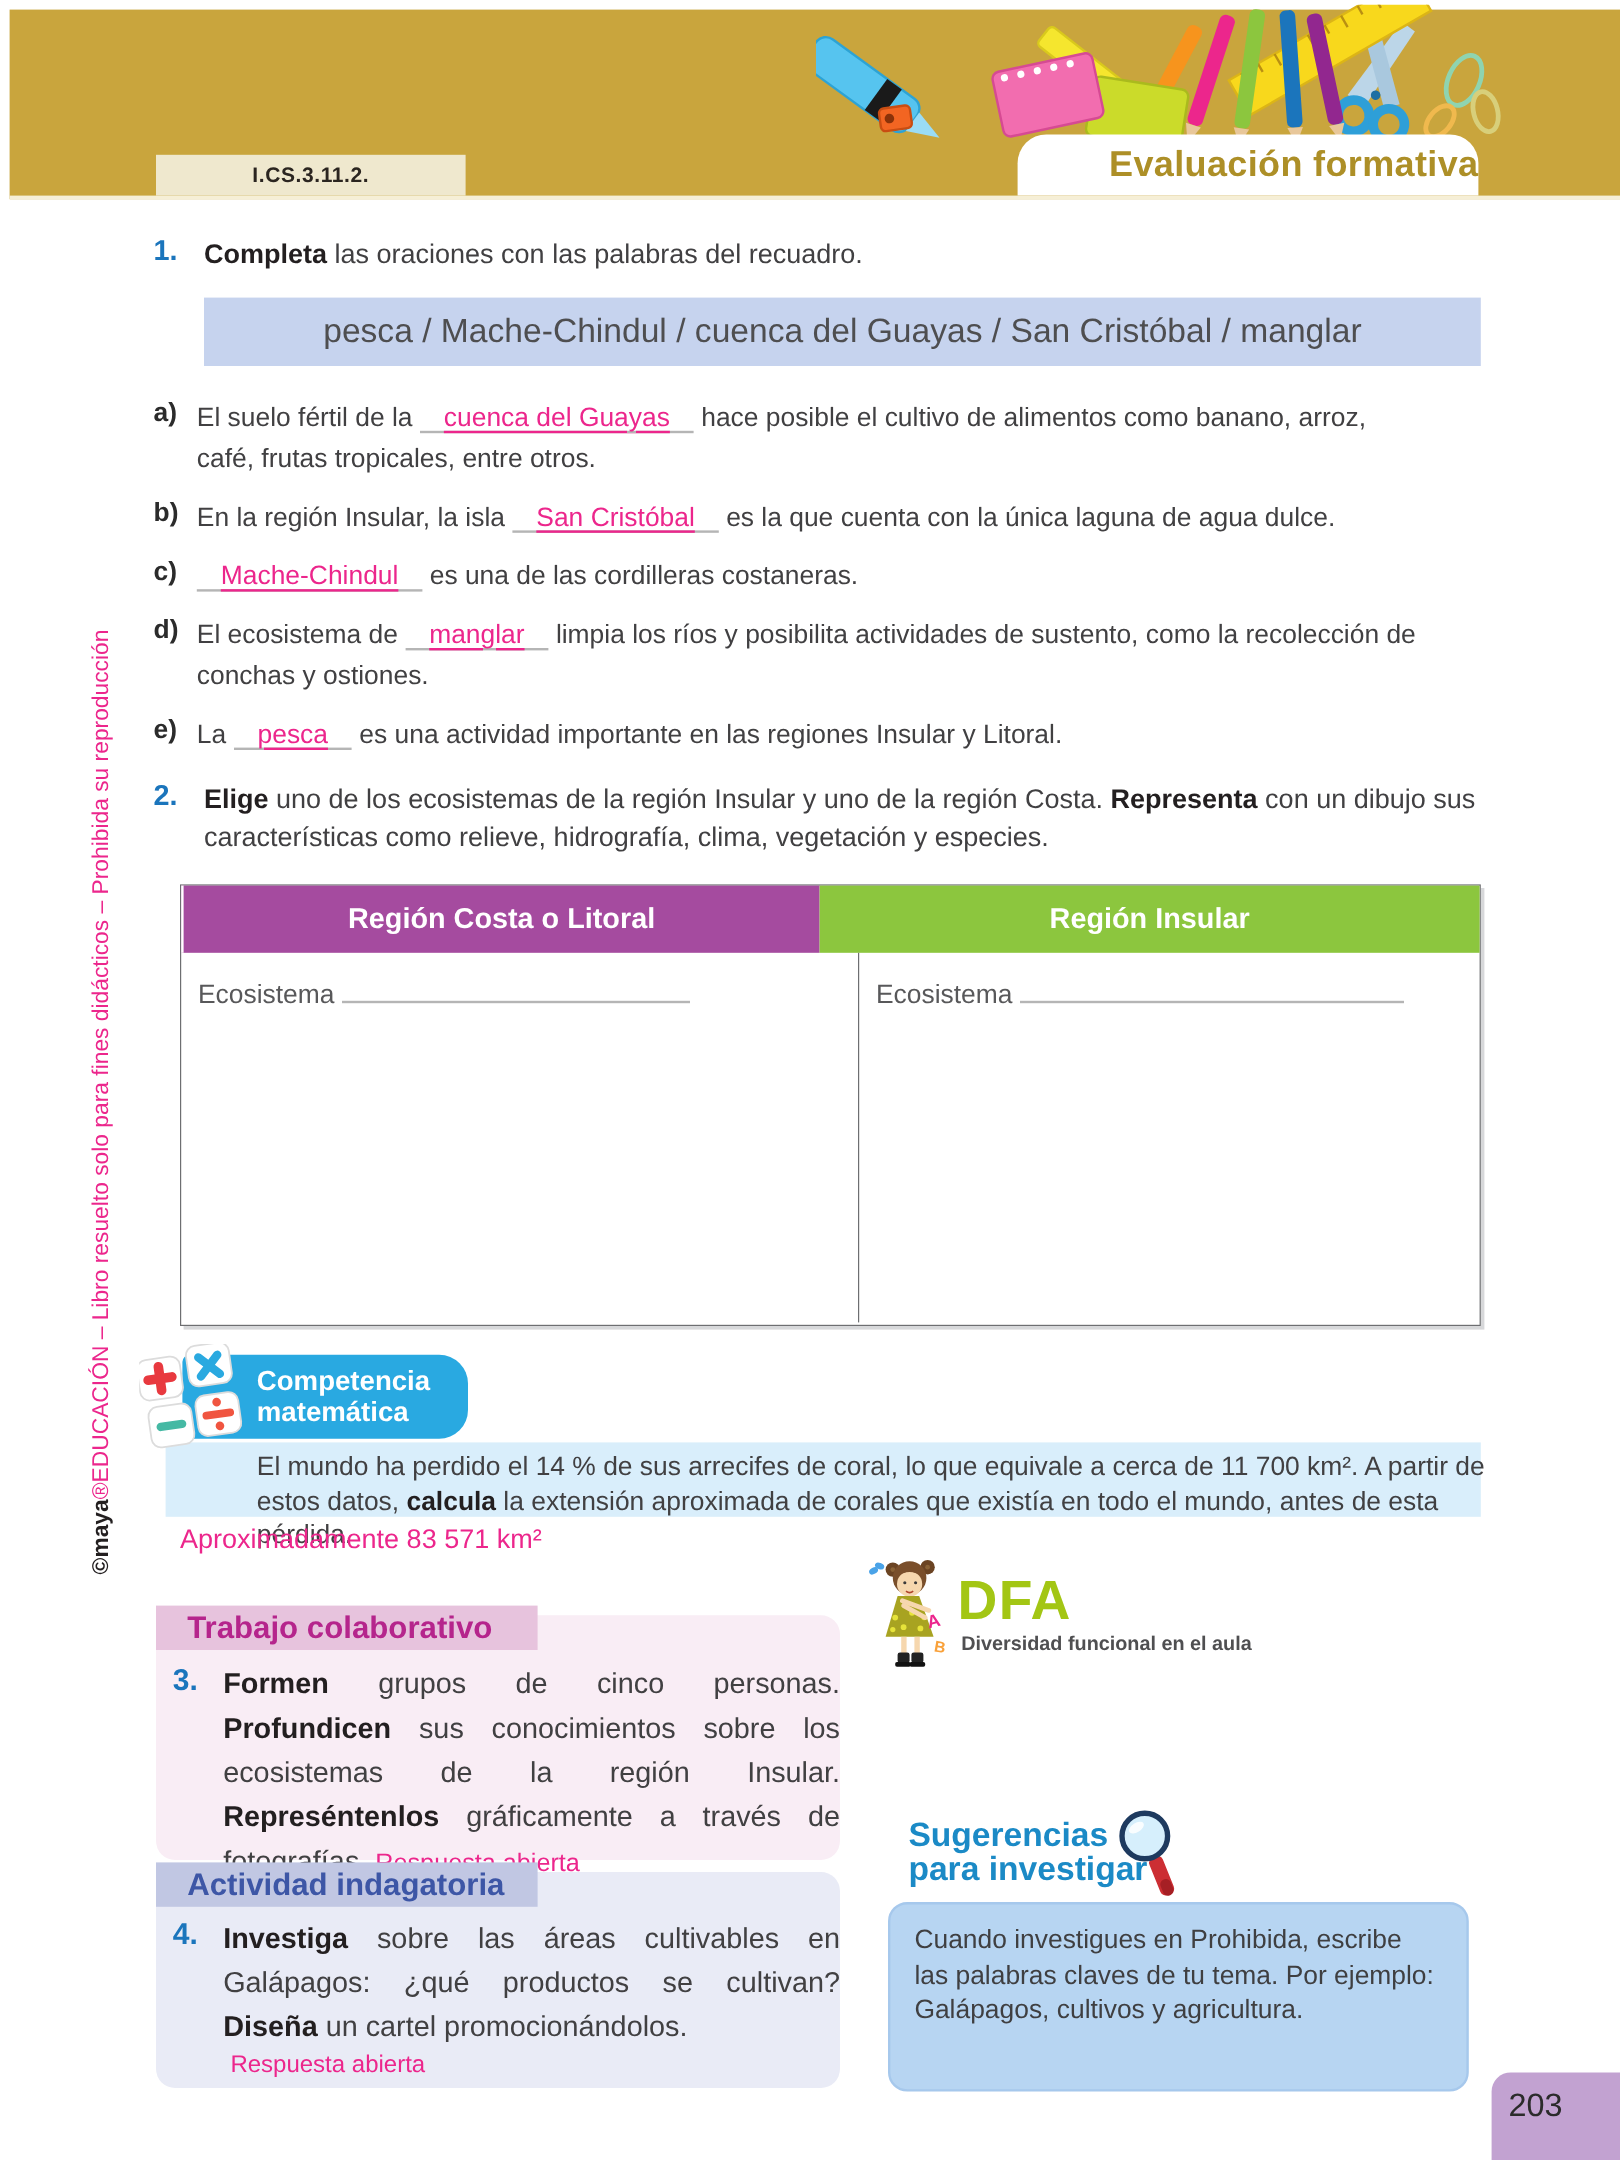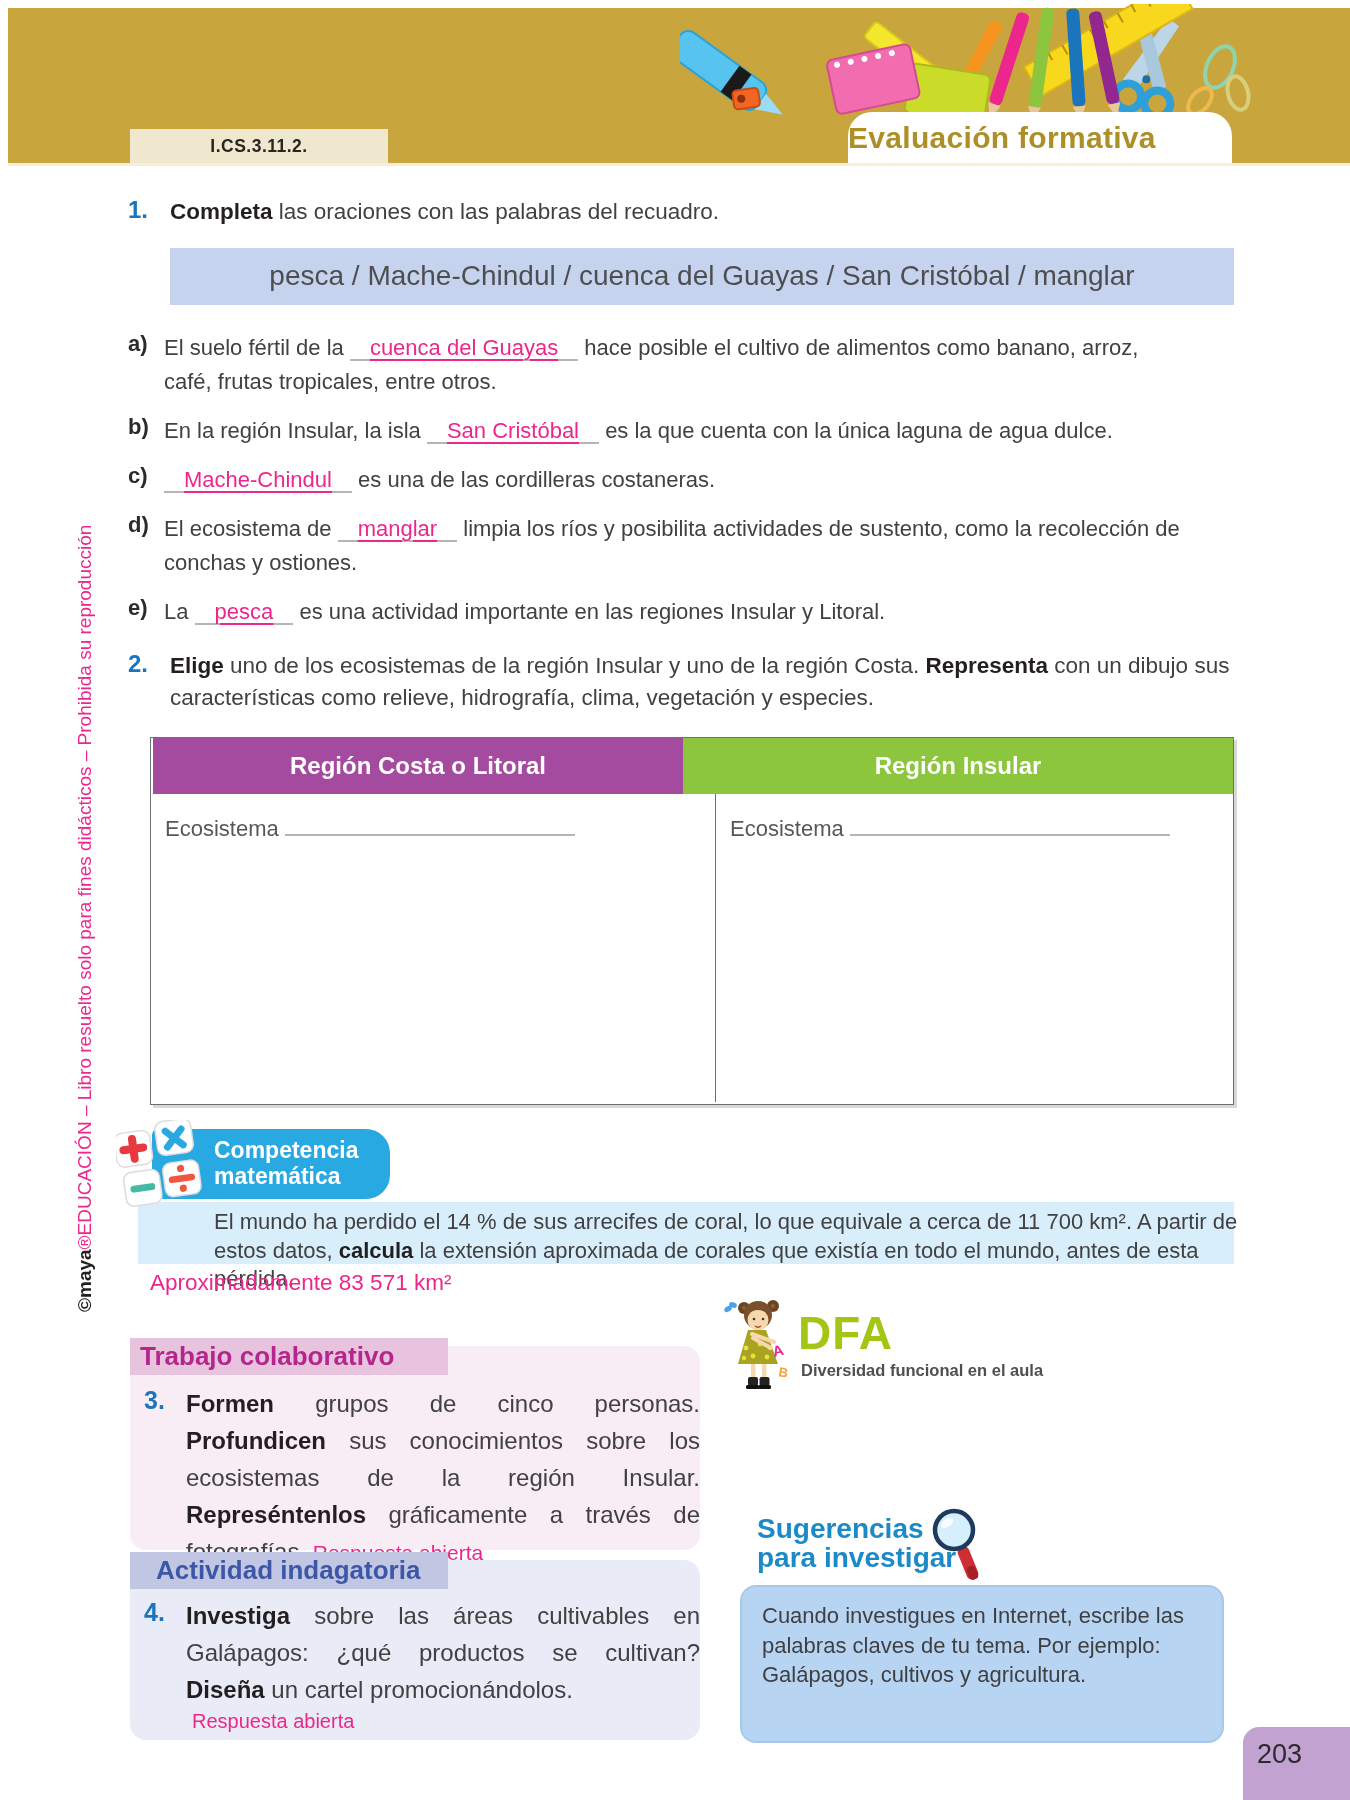--- a/index.html
+++ b/index.html
@@ -5,21 +5,21 @@
   html,body{margin:0;padding:0;background:#ffffff;}
   #page{position:relative;width:1350px;height:1800px;background:#ffffff;overflow:hidden;
         font-family:"Liberation Sans","DejaVu Sans",sans-serif;color:#414042;}
   .abs{position:absolute;}
 
   
   #band{left:8px;top:8px;width:1342px;height:155px;background:#c9a53d;border-bottom:3px solid #f6efd6;}
   #code-badge{left:130px;top:129px;width:258px;height:34px;background:#efe8ce;display:flex;align-items:center;justify-content:center;
               font-size:17.5px;font-weight:bold;color:#2b2520;letter-spacing:.5px;}
   #title-box{left:848px;top:112px;width:384px;height:51px;background:#ffffff;border-radius:24px 24px 0 0;
-             display:flex;align-items:center;justify-content:flex-start;z-index:3;}
+             display:flex;align-items:center;justify-content:flex-end;z-index:3;}
   #title-box span{font-size:30px;font-weight:bold;color:#ad8f27;letter-spacing:.3px;}
   #supplies{left:680px;top:4px;width:580px;height:112px;z-index:2;}
 
   
   .num{font-weight:bold;color:#1b75bc;}
   .b{font-weight:bold;color:#231f20;}
   .pk{color:#ec268c;}
   .answer{color:#ec268c;text-decoration:underline;text-decoration-color:#ec268c;text-underline-offset:4px;}
   .blank{display:inline-block;border-bottom:2px solid #b5b5b5;padding:0 20px;line-height:1.05;text-align:center;}
 
@@ -54,21 +54,21 @@
   #math-icon{left:116px;top:1120px;width:92px;height:92px;z-index:3;}
   #comp-box{left:138px;top:1202px;width:1096px;height:62px;background:#d9eefb;}
   #comp-text{left:168px;top:1208px;width:1066px;font-size:22px;line-height:1.3;margin-left:46px;}
   #comp-answer{left:150px;top:1270px;font-size:22.5px;color:#ec268c;}
 
   
   .sect-box{position:absolute;border-radius:0 16px 16px 16px;}
   #trabajo{left:130px;top:1338px;width:570px;height:212px;}
   #trabajo .sect-bg{left:0;top:8px;width:570px;height:204px;background:#f9edf5;}
   #trabajo .band{left:0;top:0;width:318px;height:37px;background:#e7c3dd;}
-  #trabajo .sect-title{left:0;top:0;width:318px;height:37px;display:flex;align-items:center;padding-left:10px;box-sizing:border-box;
+  #trabajo .sect-title{left:0;top:0;width:318px;height:37px;display:flex;align-items:center;padding-left:26px;box-sizing:border-box;
                        font-size:26px;font-weight:bold;color:#b5258c;}
   .sect-content{position:absolute;display:flex;}
   #trabajo .sect-content{left:14px;top:48px;width:556px;}
   .sect-content .num{width:42px;flex:none;font-size:25px;}
   .sect-content .stext{width:514px;font-size:24px;line-height:1.54;text-align:justify;}
   .stext .pk{font-size:21px;}
 
   #actividad{left:130px;top:1552px;width:570px;height:188px;}
   #actividad .sect-bg{left:0;top:8px;width:570px;height:180px;background:#e9ebf6;}
   #actividad .band{left:0;top:0;width:318px;height:37px;background:#c1c7e3;}
@@ -353,21 +353,21 @@
     <div>Sugerencias</div>
     <div>para investigar</div>
   </div>
   <svg id="magnifier" class="abs" viewBox="0 0 60 80">
     <rect x="34" y="38" width="12" height="34" rx="5" fill="#cc2e33" transform="rotate(-22 40 55)"></rect>
     <rect x="40" y="58" width="9" height="14" rx="4" fill="#a61f24" transform="rotate(-22 44 65)"></rect>
     <circle cx="26" cy="22" r="19" fill="#d6effc" stroke="#1e3a5f" stroke-width="4.5"></circle>
     <ellipse cx="19" cy="15" rx="7" ry="3.8" fill="#ffffff" opacity="0.85" transform="rotate(-32 19 15)"></ellipse>
   </svg>
   <div id="sug-box" class="abs"></div>
-  <div id="sug-text" class="abs">Cuando investigues en Internet, escribe las palabras claves de tu tema. Por ejemplo: Galápagos, cultivos y agricultura.</div>
+  <div id="sug-text" class="abs">Cuando investigues en Prohibida, escribe las palabras claves de tu tema. Por ejemplo: Galápagos, cultivos y agricultura.</div>
 
   <div id="page-tab" class="abs">
     <span id="page-num">203</span>
   </div>
 
   <div id="credit" class="abs"><span class="b">©maya</span><span>®EDUCACIÓN – Libro resuelto solo para fines didácticos – Prohibida su reproducción</span></div>
 
 </div>
 
 </body></html>

